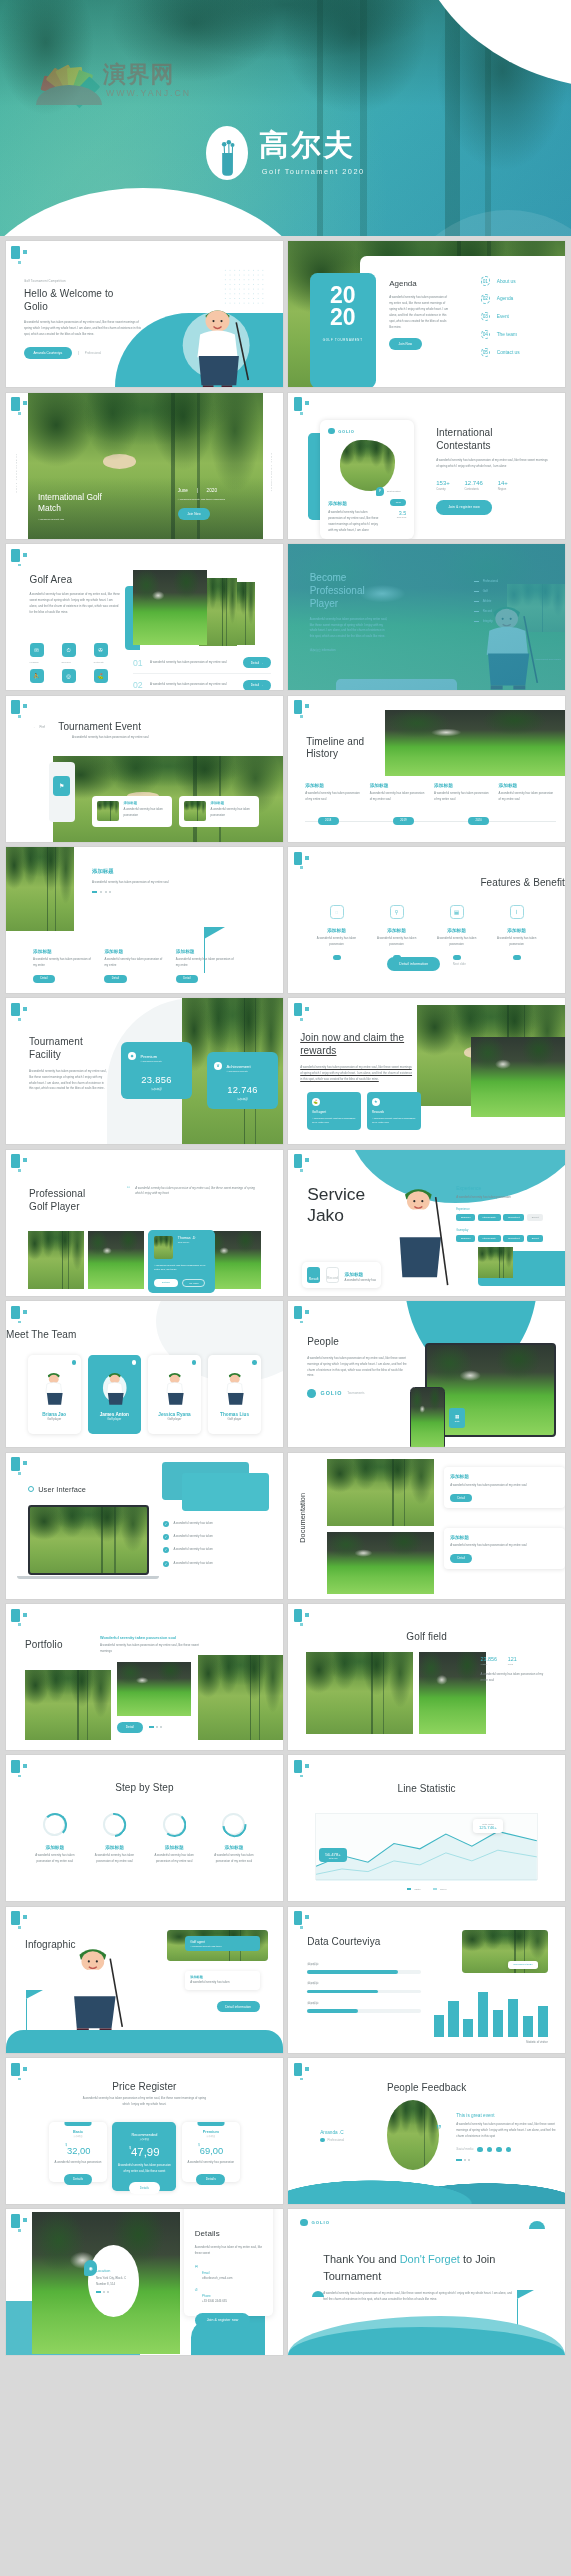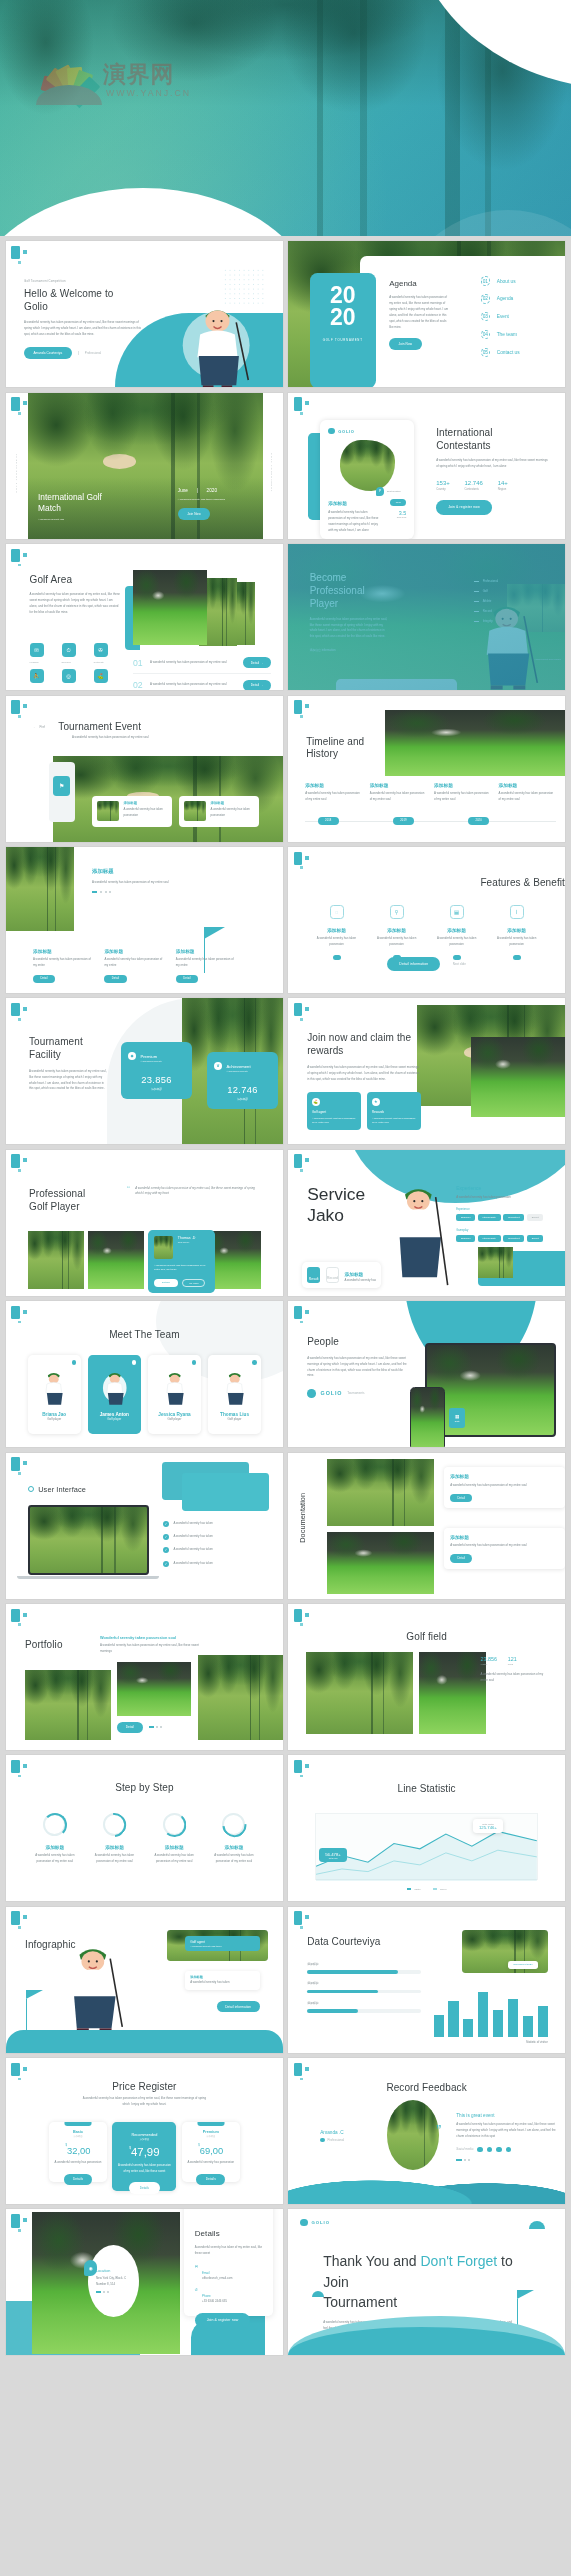--- a/index.html
+++ b/index.html
@@ -218,20 +218,37 @@
         <i style="background:#f0a024;transform:rotate(-28deg)"></i>
         <i style="background:#efc421;transform:rotate(-4deg)"></i>
         <i style="background:#8cc03e;transform:rotate(20deg)"></i>
         <i style="background:#1f9e8e;transform:rotate(44deg)"></i>
       </div>
       <div class="hill"></div>
       <div class="cn">演界网</div>
       <div class="url">WWW.YANJ.CN</div>
     </div>
 
+    <div class="center">
+      <div class="badge">
+        <svg viewBox="0 0 34 60">
+          <circle cx="12" cy="11" r="3.4" fill="#3aa6b4"></circle>
+          <circle cx="19" cy="8" r="3.4" fill="#3aa6b4"></circle>
+          <circle cx="24.5" cy="12" r="3" fill="#3aa6b4"></circle>
+          <path d="M12 13 L14 54" stroke="#3aa6b4" stroke-width="1.6" fill="none"></path>
+          <path d="M19 11 L19.5 54" stroke="#3aa6b4" stroke-width="1.6" fill="none"></path>
+          <path d="M24.5 15 L23.5 54" stroke="#3aa6b4" stroke-width="1.6" fill="none"></path>
+          <path d="M9 24 L9 52 q0 6 6 6 h4 q6 0 6 -6 L25 24 z" fill="#3aa6b4"></path>
+        </svg>
+      </div>
+      <div class="titles">
+        <h1>高尔夫</h1>
+        <div class="sub">Golf Tournament 2020</div>
+      </div>
+    </div>
   </div>
 
   <div class="grid">
 
     <div class="slide">
       <div class="deco">
           <div class="b1"></div>
           <div class="b2"></div>
           <div class="b3"></div>
         </div>
@@ -656,21 +673,21 @@
     <div class="slide">
       <div class="deco">
           <div class="b1"></div>
           <div class="b2"></div>
           <div class="b3"></div>
         </div>
       <div class="photo" style="position:absolute;right:0;top:6.7px;width:148px;height:101px">
           <div class="bunker"></div>
         </div>
       <div class="photo indoor" style="position:absolute;right:0;top:39px;width:94px;height:80px"></div>
-      <div style="position:absolute;left:19px;top:34px;width:114px;">
+      <div style="position:absolute;left:12px;top:34px;width:114px;text-decoration:underline;">
         <div class="t-h1" style="white-space:pre-line">Join now and claim the
 rewards</div>
         <div class="t-body" style="margin-top:6.7px">A wonderful serenity has taken possession of my entire soul, like these sweet mornings of spring which I enjoy with my whole heart. I am alone, and feel the charm of existence in this spot, which was created for the bliss of souls like mine.</div>
       </div>
       <div style="position:absolute;left:19px;top:94px;display:flex;gap:6px;">
         <div style="width:54px;background:#3fb6c4;border-radius:4px;color:#fff;padding:5.4px 4.7px">
           <div style="width:8px;height:8px;border-radius:50%;background:#fff;color:#3fb6c4;font-size:4px;display:flex;align-items:center;justify-content:center">⛳</div>
           <div style="font-size:3.1px;margin-top:4px">Golf agent</div>
           <div style="font-size:2.3px;line-height:1.9;margin-top:2px;opacity:.9">A wonderful serenity has taken possession of my entire soul</div>
         </div>
@@ -764,21 +781,21 @@
       <div class="photo" style="position:absolute;right:52px;bottom:17.4px;width:35px;height:31px;"></div>
     </div>
 
     <div class="slide">
       <div class="deco">
           <div class="b1"></div>
           <div class="b2"></div>
           <div class="b3"></div>
         </div>
       <div style="position:absolute;right:-34px;top:-40px;width:161px;height:121px;background:#f3f6f7;border-radius:50%"></div>
-      <div class="t-h1" style="position:absolute;left:0;right:0;top:28px;text-align:center">Meet The Team</div>
+      <div class="t-h1" style="position:absolute;left:0;right:0;top:28px;text-align:left">Meet The Team</div>
       <div style="position:absolute;left:21.5px;right:21.5px;top:54px;display:grid;grid-template-columns:repeat(4,1fr);gap:6.7px">
         <div style="background:#fff;border-radius:4.7px;box-shadow:0 0.7px 4px rgba(0,0,0,.1);height:79px;position:relative;text-align:center;padding-top:14.8px">
           <span style="position:absolute;right:4.7px;top:4.7px;width:4.7px;height:4.7px;border-radius:50%;background:#3fb6c4"></span>
           <svg viewBox="0 0 60 70" width="29.5" height="35">
               <path d="M18 10 q12 -9 24 0 l-1 4 h-22 z" fill="#2f7d32"></path>
               <ellipse cx="30" cy="18" rx="10" ry="9" fill="#f6c7a8"></ellipse>
               <path d="M16 28 q14 -7 28 0 l2 18 h-32 z" fill="#fff" stroke="#e3e9ea"></path>
               <path d="M16 46 h32 l-3 24 h-26 z" fill="#2c4a66"></path>
             </svg>
           <div class="t-h3" style="margin-top:5.4px">Briana Jao</div>
@@ -1134,21 +1151,21 @@
         </div>
       </div>
     </div>
 
     <div class="slide">
       <div class="deco">
           <div class="b1"></div>
           <div class="b2"></div>
           <div class="b3"></div>
         </div>
-      <div class="t-h1" style="position:absolute;left:0;right:0;top:24px;text-align:center">Record Feedback</div>
+      <div class="t-h1" style="position:absolute;left:0;right:0;top:24px;text-align:center">People Feedback</div>
       <div style="position:absolute;left:32px;top:72px">
         <div style="font-size:4.7px;color:#3fb6c4">Amanda .C</div>
         <div style="display:flex;align-items:center;gap:2.7px;margin-top:2.7px">
           <span style="width:4.7px;height:4.7px;border-radius:50%;background:#3fb6c4"></span>
           <span class="pill-ghost">Professional</span>
         </div>
       </div>
       <div class="ellipse-photo photo" style="position:absolute;left:99px;top:42px;width:52px;height:70px"></div>
       <div style="position:absolute;left:148px;top:68px;font-size:14.8px;color:#3fb6c4;line-height:.6">”</div>
       <div style="position:absolute;left:168px;top:55px;width:107px">
@@ -1208,21 +1225,21 @@
     </div>
 
     <div class="slide">
       <div style="position:absolute;left:12px;top:9.4px;display:flex;align-items:center;gap:4px">
         <span style="width:7.4px;height:7.4px;border-radius:50%;background:#3fb6c4"></span>
         <span style="font-size:4.3px;color:#3fb6c4;letter-spacing:0.9px;font-weight:700">GOLIO</span>
       </div>
       <div style="position:absolute;right:20px;top:12px;width:16px;height:8px;background:#3fb6c4;border-radius:8px 8px 0 0"></div>
       <div style="position:absolute;left:24px;bottom:58px;width:12px;height:6px;background:#3fb6c4;border-radius:6px 6px 0 0"></div>
       <div style="position:absolute;left:35px;top:42px;width:194px">
-        <div style="font-size:14px;line-height:1.46;color:#3c4346">
+        <div style="font-size:11px;line-height:1.46;color:#3c4346">
           <span>Thank You and </span><span style="color:#3fb6c4">Don't Forget</span><span> to Join</span>
           <div>Tournament</div>
         </div>
         <div class="t-body" style="margin-top:7.4px">A wonderful serenity has taken possession of my entire soul, like these sweet mornings of spring which I enjoy with my whole heart. I am alone, and feel the charm of existence in this spot, which was created for the bliss of souls like mine.</div>
       </div>
       <div style="position:absolute;right:31px;bottom:23px;">
         <div style="width:0;height:0;border-top:9.4px solid #3fb6c4;border-right:17.4px solid transparent"></div>
         <div style="width:1.3px;height:31px;background:#3fb6c4"></div>
         <div style="width:6px;height:6px;border-radius:50%;background:#fff;border:0.7px solid #e3ebec;margin:-3.4px 0 0 -2.7px"></div>
       </div>

